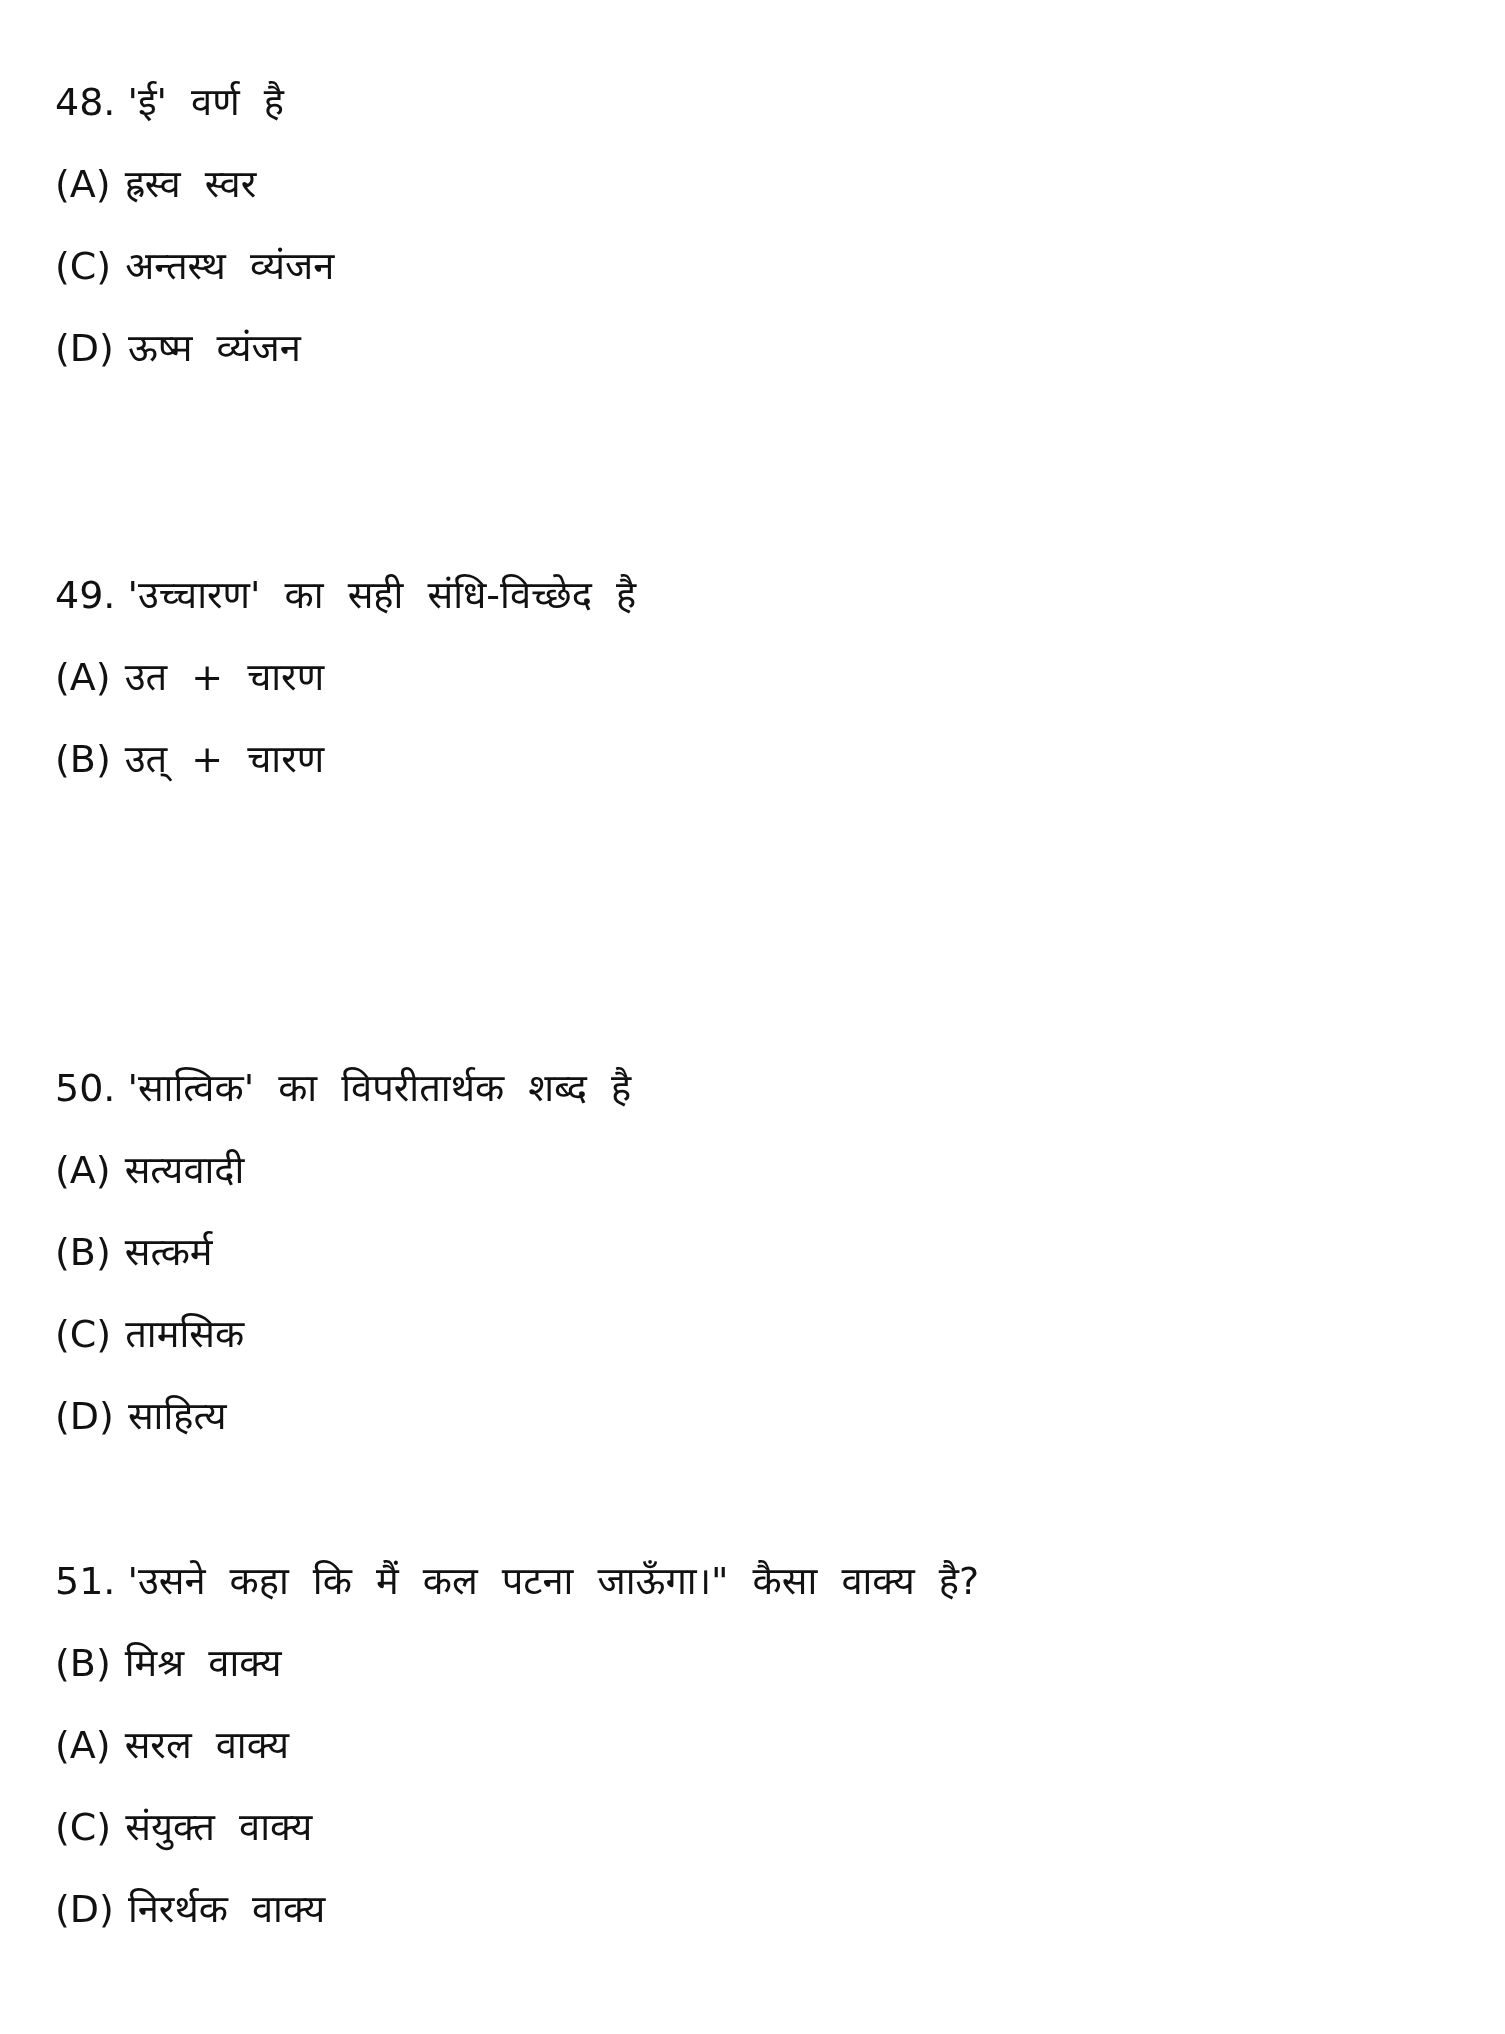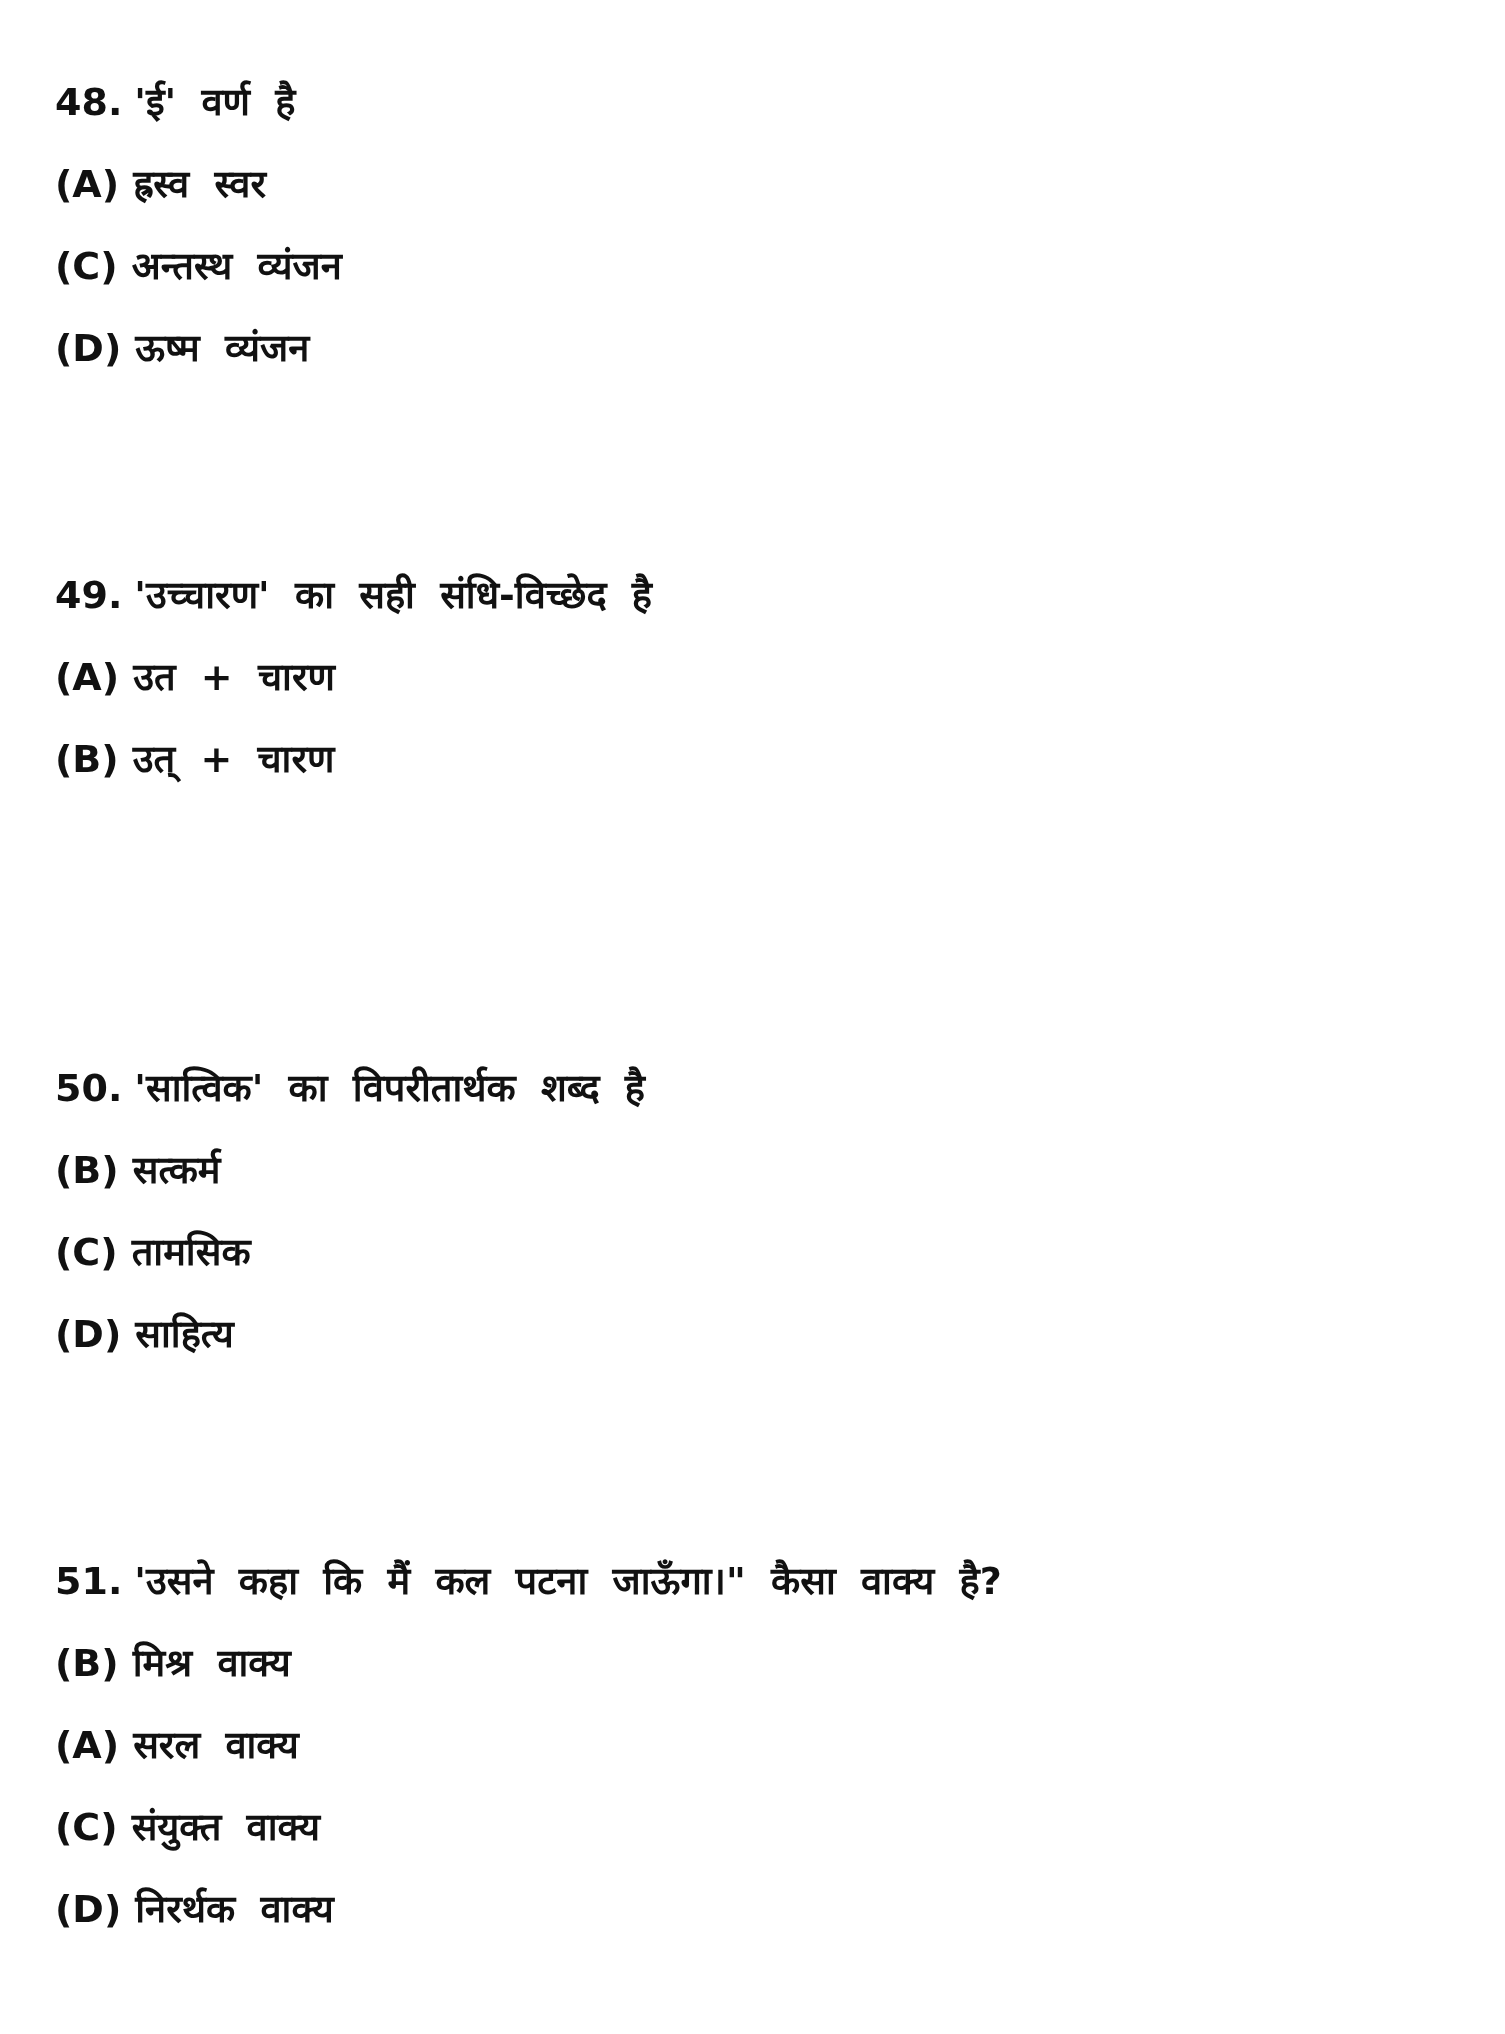--- a/index.html
+++ b/index.html
@@ -2,21 +2,21 @@
 <html><head>
 <meta charset="utf-8">
 <style>
   html, body { margin: 0; padding: 0; background: #ffffff; }
   body {
     width: 1505px; height: 2034px; position: relative; overflow: hidden;
     font-family: "DejaVu Sans", "Liberation Sans", sans-serif;
     color: #111111;
   }
   .page { position: absolute; left: 55px; top: 72px; width: 1400px; }
-  .question { height: 493px; font-weight: bold; }
+  .question { height: 493px; }
   .line {
     height: 82px; line-height: 60px;
     font-size: 38px; white-space: nowrap;
   }
   .stem .num { margin-right: 12px; }
   .opt .label { margin-right: 14px; }
   .text { word-spacing: 12px; }
 </style>
 </head>
 <body>
@@ -37,20 +37,21 @@
       <span class="num">49.</span><span class="text">'उच्चारण' का सही संधि-विच्छेद है</span>
     </div>
     <div class="line opt"><span class="label">(A)</span><span class="text">उत + चारण</span></div>
     <div class="line opt"><span class="label">(B)</span><span class="text">उत् + चारण</span></div>
   </div>
 
   <div class="question">
     <div class="line stem">
       <span class="num">50.</span><span class="text">'सात्विक' का विपरीतार्थक शब्द है</span>
     </div>
+    <div class="line opt"><span class="label">(A)</span><span class="text">सत्यवादी</span></div>
     <div class="line opt"><span class="label">(B)</span><span class="text">सत्कर्म</span></div>
     <div class="line opt"><span class="label">(C)</span><span class="text">तामसिक</span></div>
     <div class="line opt"><span class="label">(D)</span><span class="text">साहित्य</span></div>
   </div>
 
   <div class="question">
     <div class="line stem">
       <span class="num">51.</span><span class="text">'उसने कहा कि मैं कल पटना जाऊँगा।" कैसा वाक्य है?</span>
     </div>
     <div class="line opt"><span class="label">(B)</span><span class="text">मिश्र वाक्य</span></div>

